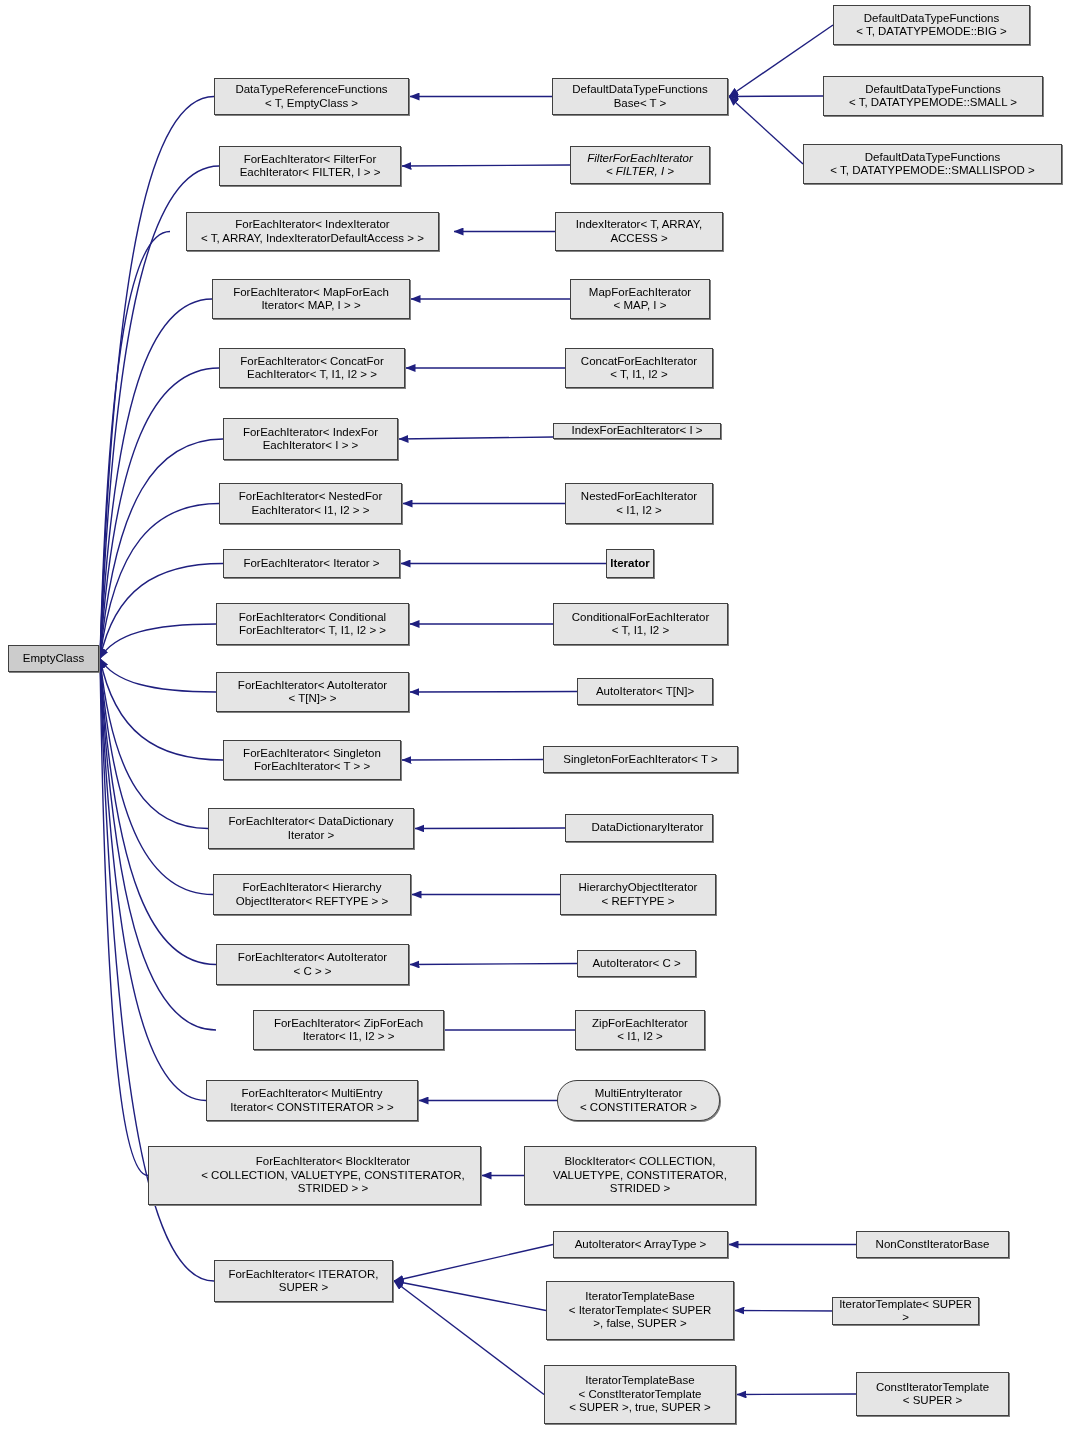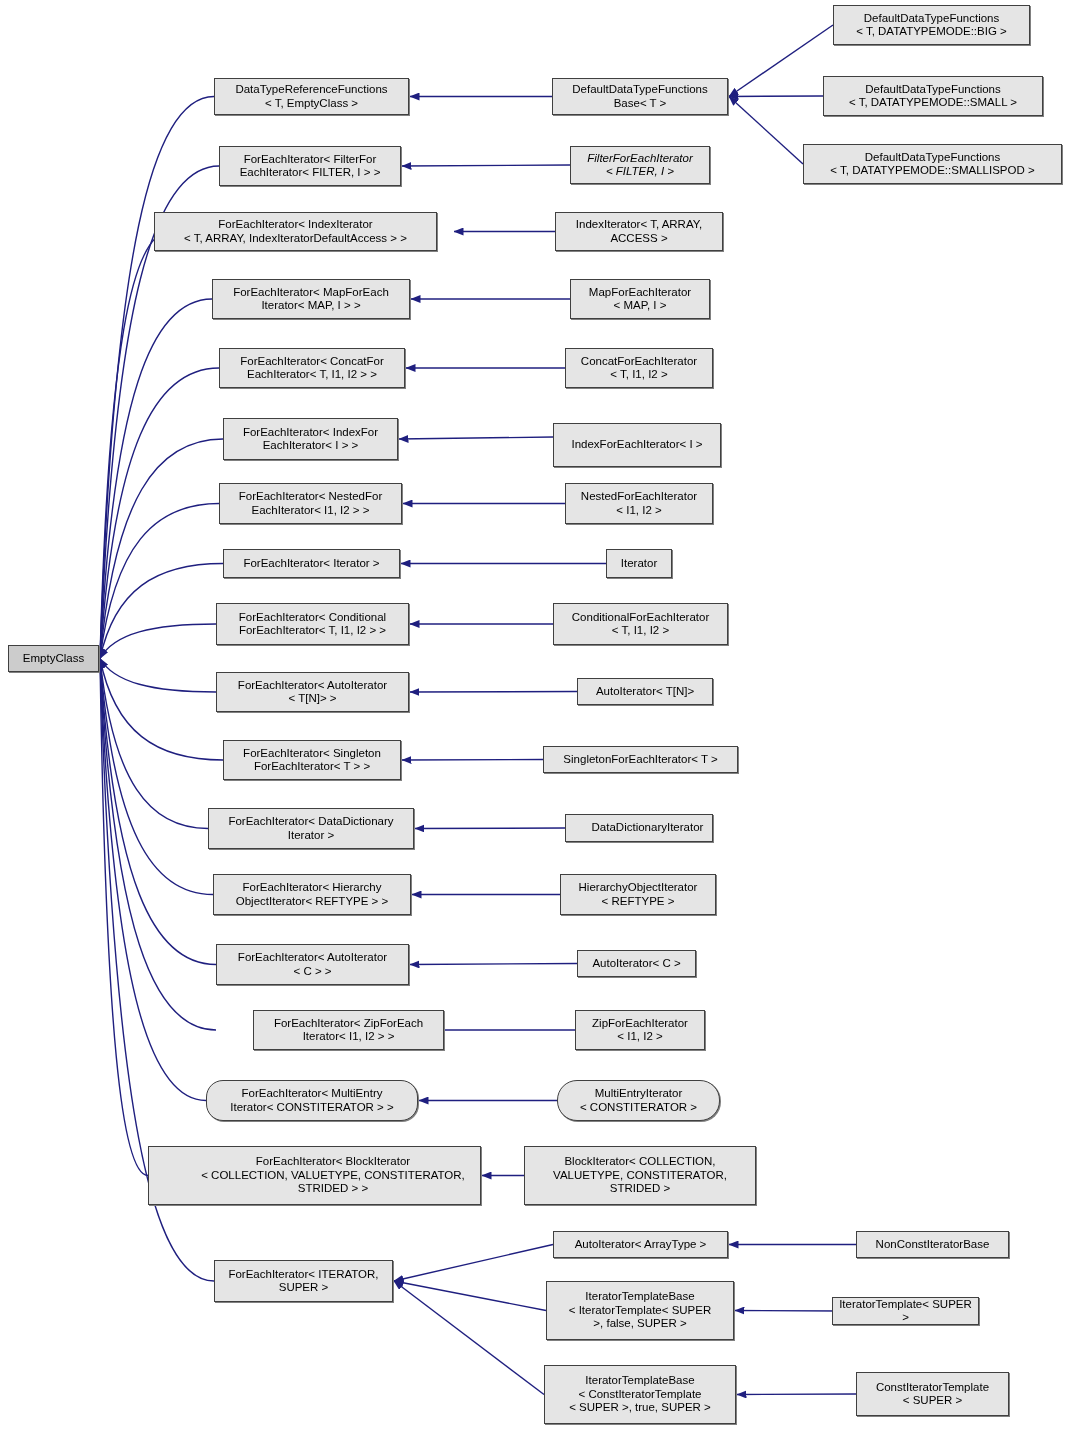--- a/index.html
+++ b/index.html
@@ -115,41 +115,41 @@
       <div class="node" style="left: 833px; top: 5px; width: 197px; height: 40px;"><span class="node-label">DefaultDataTypeFunctions
 &lt; T, DATATYPEMODE::BIG &gt;</span></div>
       <div class="node" style="left: 823px; top: 76px; width: 220px; height: 40px;"><span class="node-label">DefaultDataTypeFunctions
 &lt; T, DATATYPEMODE::SMALL &gt;</span></div>
       <div class="node" style="left: 803px; top: 144px; width: 259px; height: 40px;"><span class="node-label">DefaultDataTypeFunctions
 &lt; T, DATATYPEMODE::SMALLISPOD &gt;</span></div>
       <div class="node" style="left: 219px; top: 146px; width: 182px; height: 40px;"><span class="node-label">ForEachIterator&lt; FilterFor
 EachIterator&lt; FILTER, I &gt; &gt;</span></div>
       <div class="node" style="left: 570px; top: 146px; width: 140px; height: 38px; font-style: italic;"><span class="node-label">FilterForEachIterator
 &lt; FILTER, I &gt;</span></div>
-      <div class="node" style="left: 154px; top: 212px; width: 283px; height: 39px;"><span class="node-label">ForEachIterator&lt; IndexIterator
+      <div class="node" style="left: 186px; top: 212px; width: 253px; height: 39px;"><span class="node-label">ForEachIterator&lt; IndexIterator
 &lt; T, ARRAY, IndexIteratorDefaultAccess &gt; &gt;</span></div>
       <div class="node" style="left: 555px; top: 212px; width: 168px; height: 39px;"><span class="node-label">IndexIterator&lt; T, ARRAY,
 ACCESS &gt;</span></div>
       <div class="node" style="left: 212px; top: 279px; width: 198px; height: 40px;"><span class="node-label">ForEachIterator&lt; MapForEach
 Iterator&lt; MAP, I &gt; &gt;</span></div>
       <div class="node" style="left: 570px; top: 279px; width: 140px; height: 40px;"><span class="node-label">MapForEachIterator
 &lt; MAP, I &gt;</span></div>
       <div class="node" style="left: 219px; top: 348px; width: 186px; height: 40px;"><span class="node-label">ForEachIterator&lt; ConcatFor
 EachIterator&lt; T, I1, I2 &gt; &gt;</span></div>
       <div class="node" style="left: 565px; top: 348px; width: 148px; height: 40px;"><span class="node-label">ConcatForEachIterator
 &lt; T, I1, I2 &gt;</span></div>
       <div class="node" style="left: 223px; top: 418px; width: 175px; height: 42px;"><span class="node-label">ForEachIterator&lt; IndexFor
 EachIterator&lt; I &gt; &gt;</span></div>
-      <div class="node" style="left: 553px; top: 423px; width: 168px; height: 44px;"><span class="node-label">IndexForEachIterator&lt; I &gt;</span></div>
+      <div class="node" style="left: 553px; top: 423px; width: 168px; height: 16px;"><span class="node-label">IndexForEachIterator&lt; I &gt;</span></div>
       <div class="node" style="left: 219px; top: 483px; width: 183px; height: 41px;"><span class="node-label">ForEachIterator&lt; NestedFor
 EachIterator&lt; I1, I2 &gt; &gt;</span></div>
       <div class="node" style="left: 565px; top: 483px; width: 148px; height: 41px;"><span class="node-label">NestedForEachIterator
 &lt; I1, I2 &gt;</span></div>
       <div class="node" style="left: 223px; top: 549px; width: 177px; height: 29px;"><span class="node-label">ForEachIterator&lt; Iterator &gt;</span></div>
-      <div class="node" style="left: 606px; top: 549px; width: 66px; height: 29px;"><span class="node-label">Iterator</span></div>
+      <div class="node" style="left: 606px; top: 549px; width: 48px; height: 29px; font-weight: bold;"><span class="node-label">Iterator</span></div>
       <div class="node" style="left: 216px; top: 603px; width: 193px; height: 42px;"><span class="node-label">ForEachIterator&lt; Conditional
 ForEachIterator&lt; T, I1, I2 &gt; &gt;</span></div>
       <div class="node" style="left: 553px; top: 603px; width: 175px; height: 42px;"><span class="node-label">ConditionalForEachIterator
 &lt; T, I1, I2 &gt;</span></div>
       <div class="node" style="left: 216px; top: 672px; width: 193px; height: 40px;"><span class="node-label">ForEachIterator&lt; AutoIterator
 &lt; T[N]&gt; &gt;</span></div>
       <div class="node" style="left: 577px; top: 678px; width: 136px; height: 27px;"><span class="node-label">AutoIterator&lt; T[N]&gt;</span></div>
       <div class="node" style="left: 223px; top: 740px; width: 178px; height: 40px;"><span class="node-label">ForEachIterator&lt; Singleton
 ForEachIterator&lt; T &gt; &gt;</span></div>
       <div class="node" style="left: 543px; top: 746px; width: 195px; height: 27px;"><span class="node-label">SingletonForEachIterator&lt; T &gt;</span></div>
@@ -160,21 +160,21 @@
 ObjectIterator&lt; REFTYPE &gt; &gt;</span></div>
       <div class="node" style="left: 560px; top: 874px; width: 156px; height: 41px;"><span class="node-label">HierarchyObjectIterator
 &lt; REFTYPE &gt;</span></div>
       <div class="node" style="left: 216px; top: 944px; width: 193px; height: 41px;"><span class="node-label">ForEachIterator&lt; AutoIterator
 &lt; C &gt; &gt;</span></div>
       <div class="node" style="left: 577px; top: 950px; width: 119px; height: 27px;"><span class="node-label">AutoIterator&lt; C &gt;</span></div>
       <div class="node" style="left: 216px; top: 1010px; width: 191px; height: 40px; margin-left: 37px;"><span class="node-label">ForEachIterator&lt; ZipForEach
 Iterator&lt; I1, I2 &gt; &gt;</span></div>
       <div class="node" style="left: 575px; top: 1010px; width: 130px; height: 40px;"><span class="node-label">ZipForEachIterator
 &lt; I1, I2 &gt;</span></div>
-      <div class="node" style="left: 206px; top: 1080px; width: 212px; height: 41px; border-radius: 17px;"><span class="node-label">ForEachIterator&lt; MultiEntry
+      <div class="node" style="left: 206px; top: 1080px; width: 212px; height: 41px;"><span class="node-label">ForEachIterator&lt; MultiEntry
 Iterator&lt; CONSTITERATOR &gt; &gt;</span></div>
       <div class="node" style="left: 557px; top: 1080px; width: 163px; height: 41px; border-radius: 20px;"><span class="node-label">MultiEntryIterator
 &lt; CONSTITERATOR &gt;</span></div>
       <div class="node" style="left: 148px; top: 1146px; width: 333px; height: 59px; padding-left: 40px;"><span class="node-label">ForEachIterator&lt; BlockIterator
 &lt; COLLECTION, VALUETYPE, CONSTITERATOR,
 STRIDED &gt; &gt;</span></div>
       <div class="node" style="left: 524px; top: 1146px; width: 232px; height: 59px;"><span class="node-label">BlockIterator&lt; COLLECTION,
 VALUETYPE, CONSTITERATOR,
 STRIDED &gt;</span></div>
       <div class="node" style="left: 214px; top: 1260px; width: 179px; height: 42px;"><span class="node-label">ForEachIterator&lt; ITERATOR,

